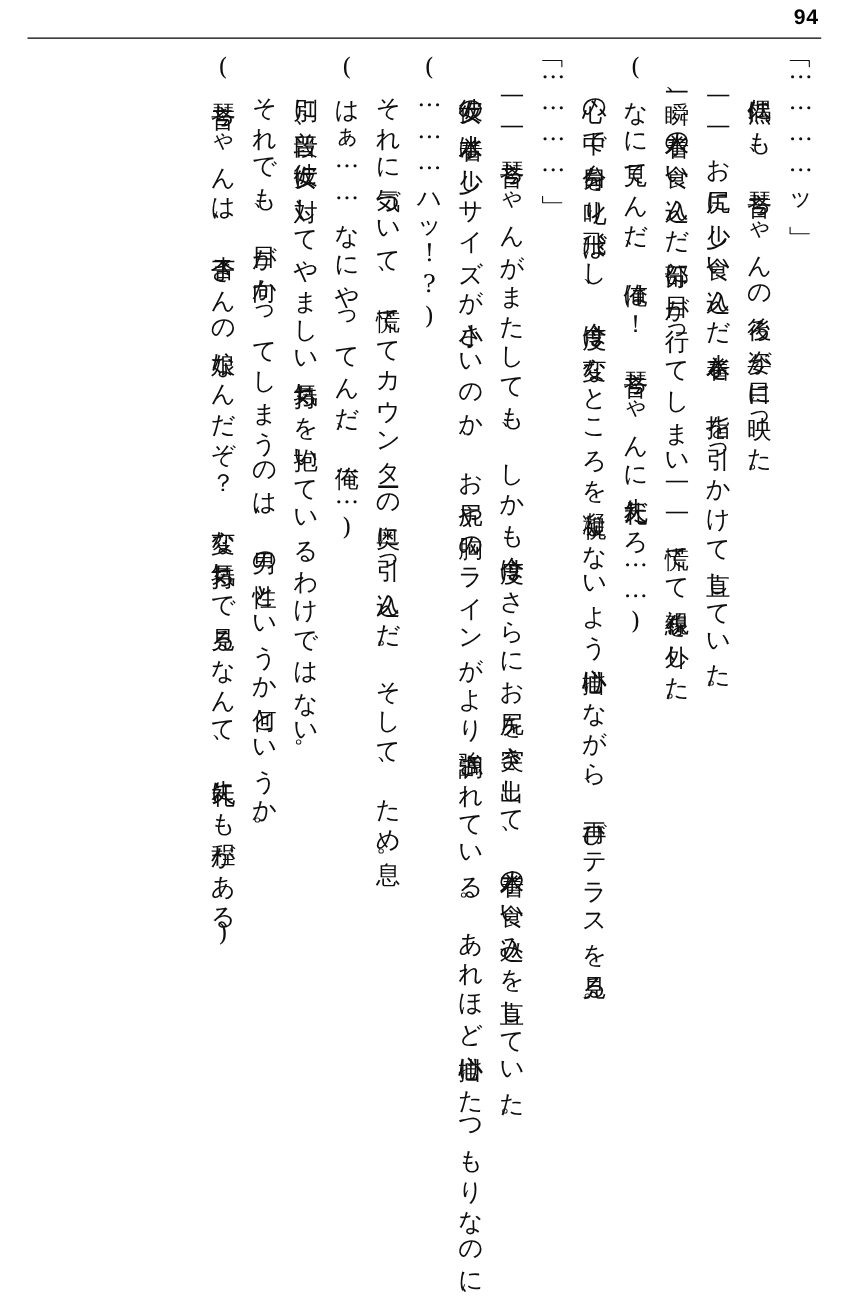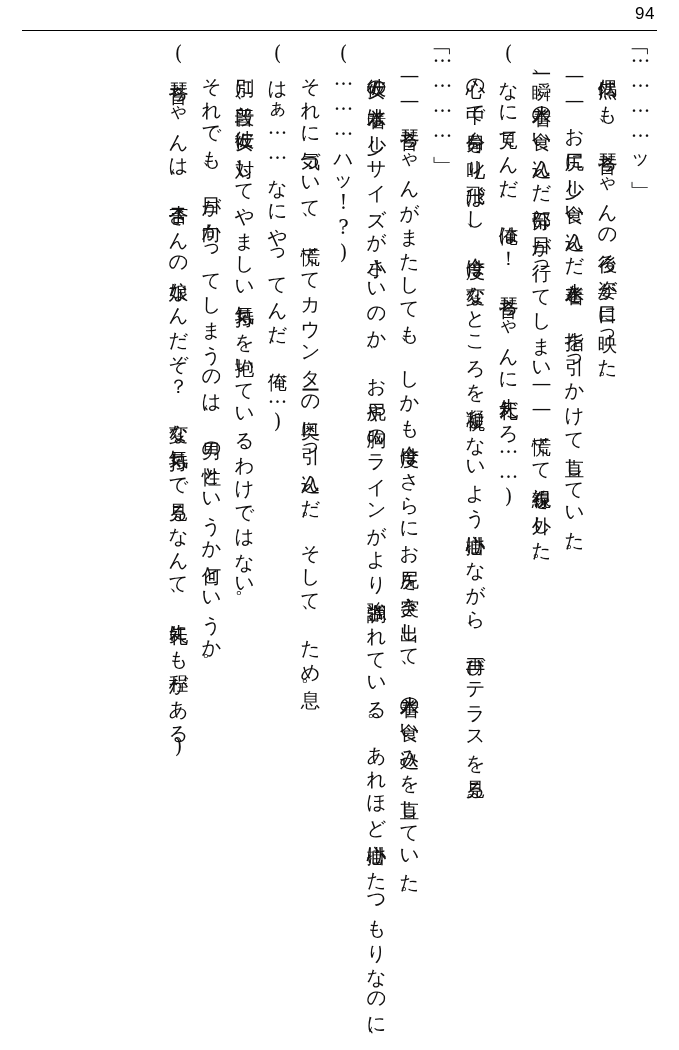--- a/index.html
+++ b/index.html
@@ -20,21 +20,21 @@
     height: 1050px;
     box-sizing: border-box;
     background: #ffffff;
   }
   .page-number {
     position: absolute;
     top: 4px;
     right: 24px;
     font-family: "Liberation Sans", sans-serif;
     font-size: 17px;
-    font-weight: normal;
+    font-weight: bold;
     letter-spacing: 0.5px;
     color: #000000;
   }
   .rule {
     position: absolute;
     top: 30px;
     left: 22px;
     right: 22px;
     height: 1px;
     background: #000000;

